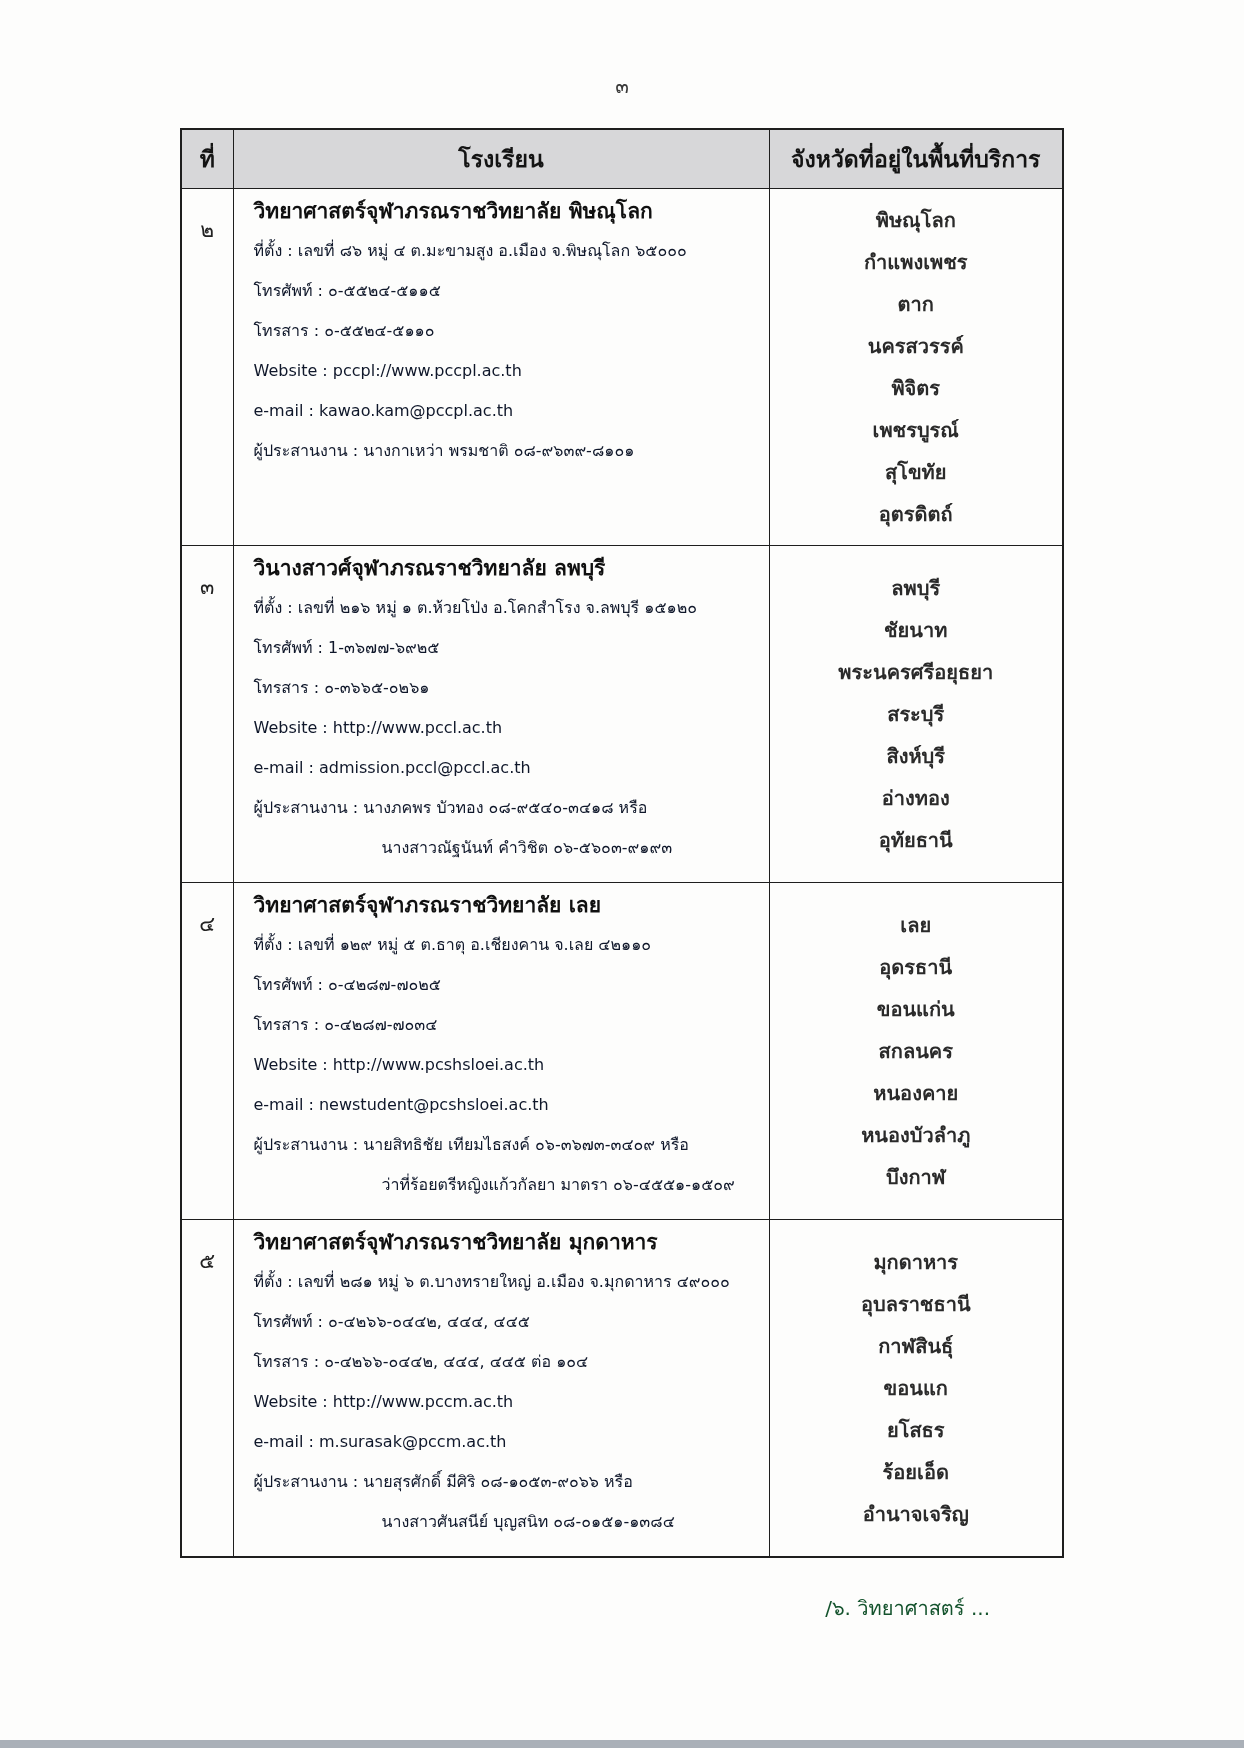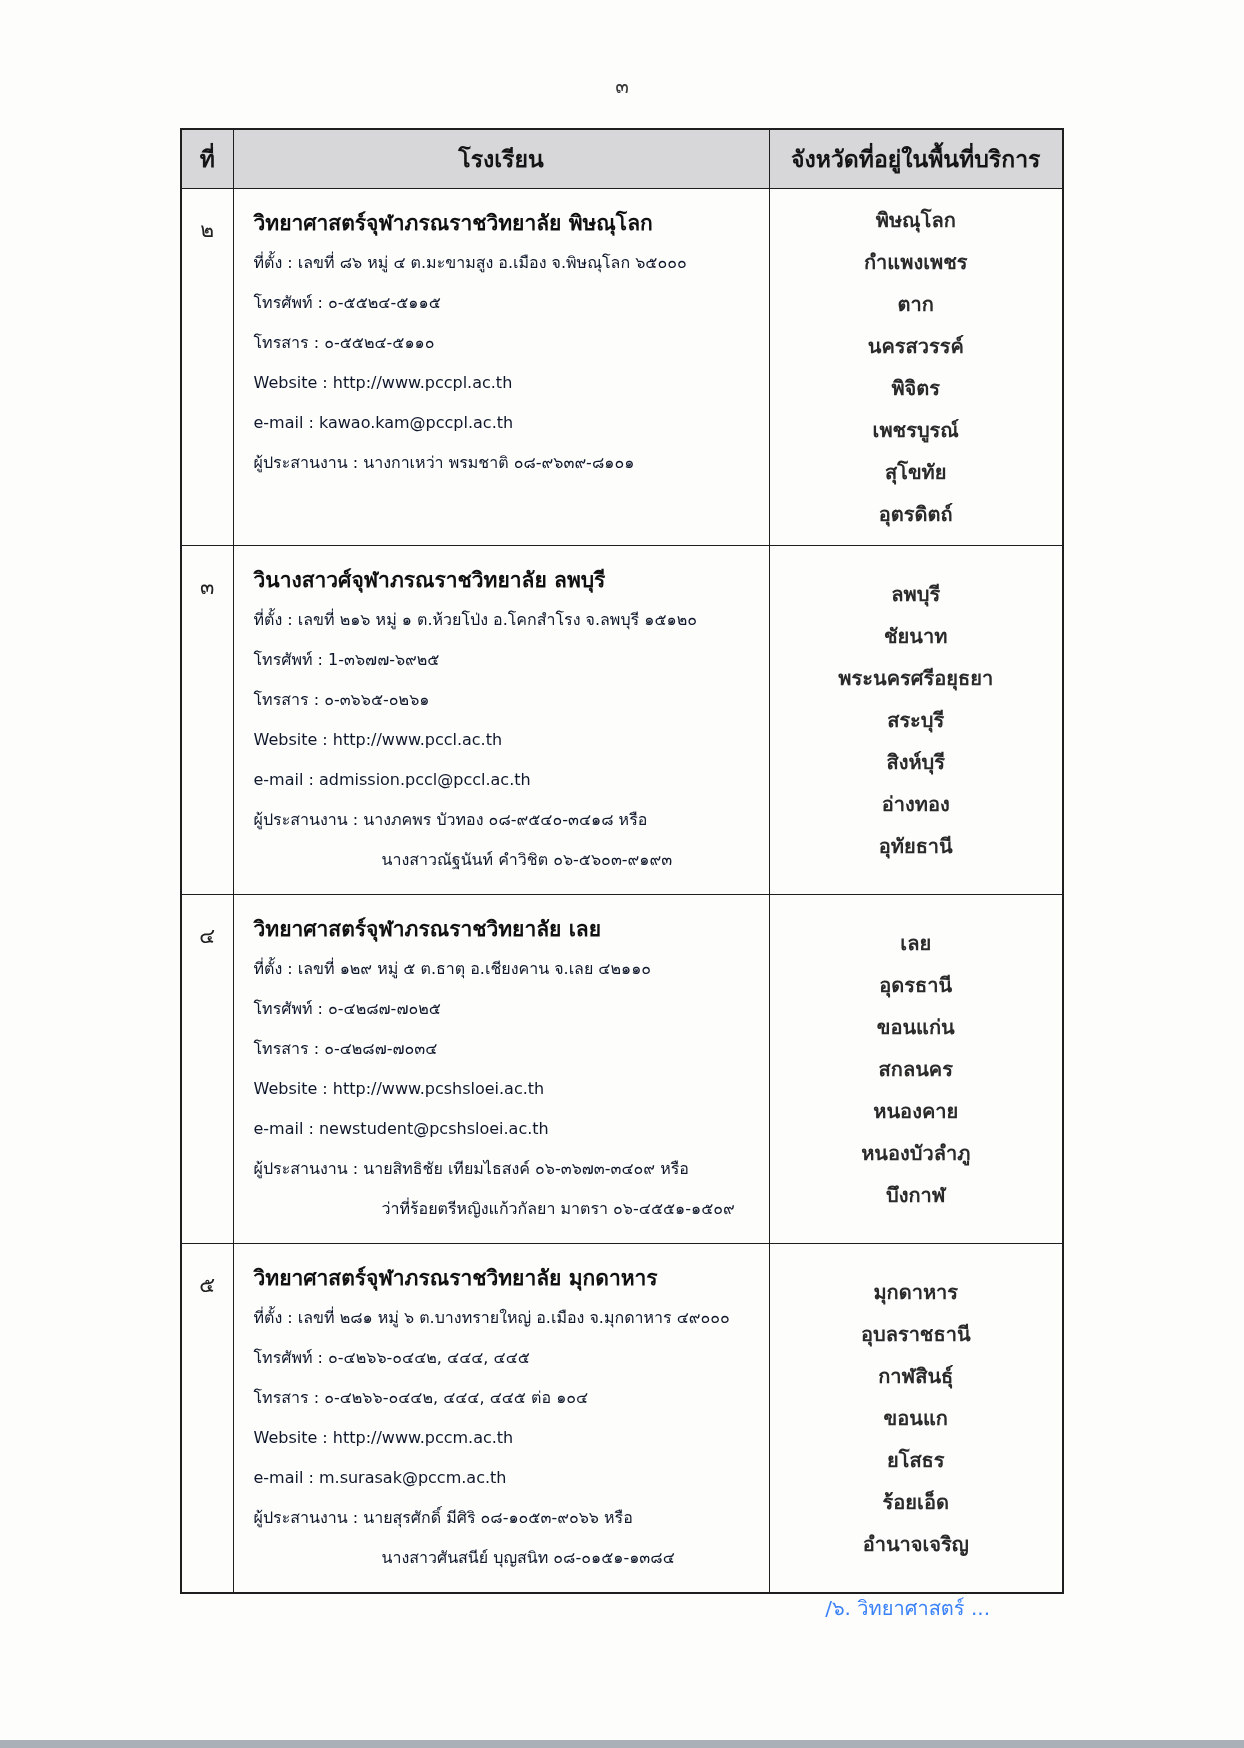--- a/index.html
+++ b/index.html
@@ -42,21 +42,21 @@
   .col-school { width: 536px; }
   .col-prov { width: 294px; }
   td.cell-no {
     vertical-align: top;
     text-align: center;
     font-size: 21px;
     padding-top: 24px;
   }
   td.cell-school {
     vertical-align: top;
-    padding: 14px 8px 14px 20px;
+    padding: 2px 8px 14px 20px;
   }
   .school-name {
     font-weight: bold;
     font-size: 21px;
     line-height: 40px;
     color: #101010;
     white-space: nowrap;
   }
   .detail-line {
     font-size: 16px;
@@ -75,21 +75,21 @@
     line-height: 42px;
     color: #2a2a2a;
     font-weight: bold;
   }
   .footer {
     position: absolute;
     top: 1592px; left: 180px;
     width: 810px;
     text-align: right;
     font-size: 20px;
-    color: #3b82f6;
+    color: #14532d;
   }
   .scan-edge {
     position: absolute;
     bottom: 0; left: 0;
     width: 100%; height: 8px;
     background: #aab0b8;
   }
 </style>
 </head>
 <body>
@@ -111,21 +111,21 @@
       </tr>
     </thead>
     <tbody id="rows">
         <tr>
           <td class="cell-no">๒</td>
           <td class="cell-school">
             <div class="school-name">วิทยาศาสตร์จุฬาภรณราชวิทยาลัย พิษณุโลก</div>
             <div class="detail-line">ที่ตั้ง : เลขที่ ๘๖ หมู่ ๔ ต.มะขามสูง อ.เมือง จ.พิษณุโลก ๖๕๐๐๐</div>
             <div class="detail-line">โทรศัพท์ : ๐-๕๕๒๔-๕๑๑๕</div>
             <div class="detail-line">โทรสาร : ๐-๕๕๒๔-๕๑๑๐</div>
-            <div class="detail-line">Website : http://www.pccpl.ac.th</div>
+            <div class="detail-line">Website : pccpl://www.pccpl.ac.th</div>
             <div class="detail-line">e-mail : kawao.kam@pccpl.ac.th</div>
             <div class="detail-line">ผู้ประสานงาน : นางกาเหว่า พรมชาติ ๐๘-๙๖๓๙-๘๑๐๑</div>
           </td>
           <td class="cell-prov">
             <div class="province">พิษณุโลก</div>
             <div class="province">กำแพงเพชร</div>
             <div class="province">ตาก</div>
             <div class="province">นครสวรรค์</div>
             <div class="province">พิจิตร</div>
             <div class="province">เพชรบูรณ์</div>

